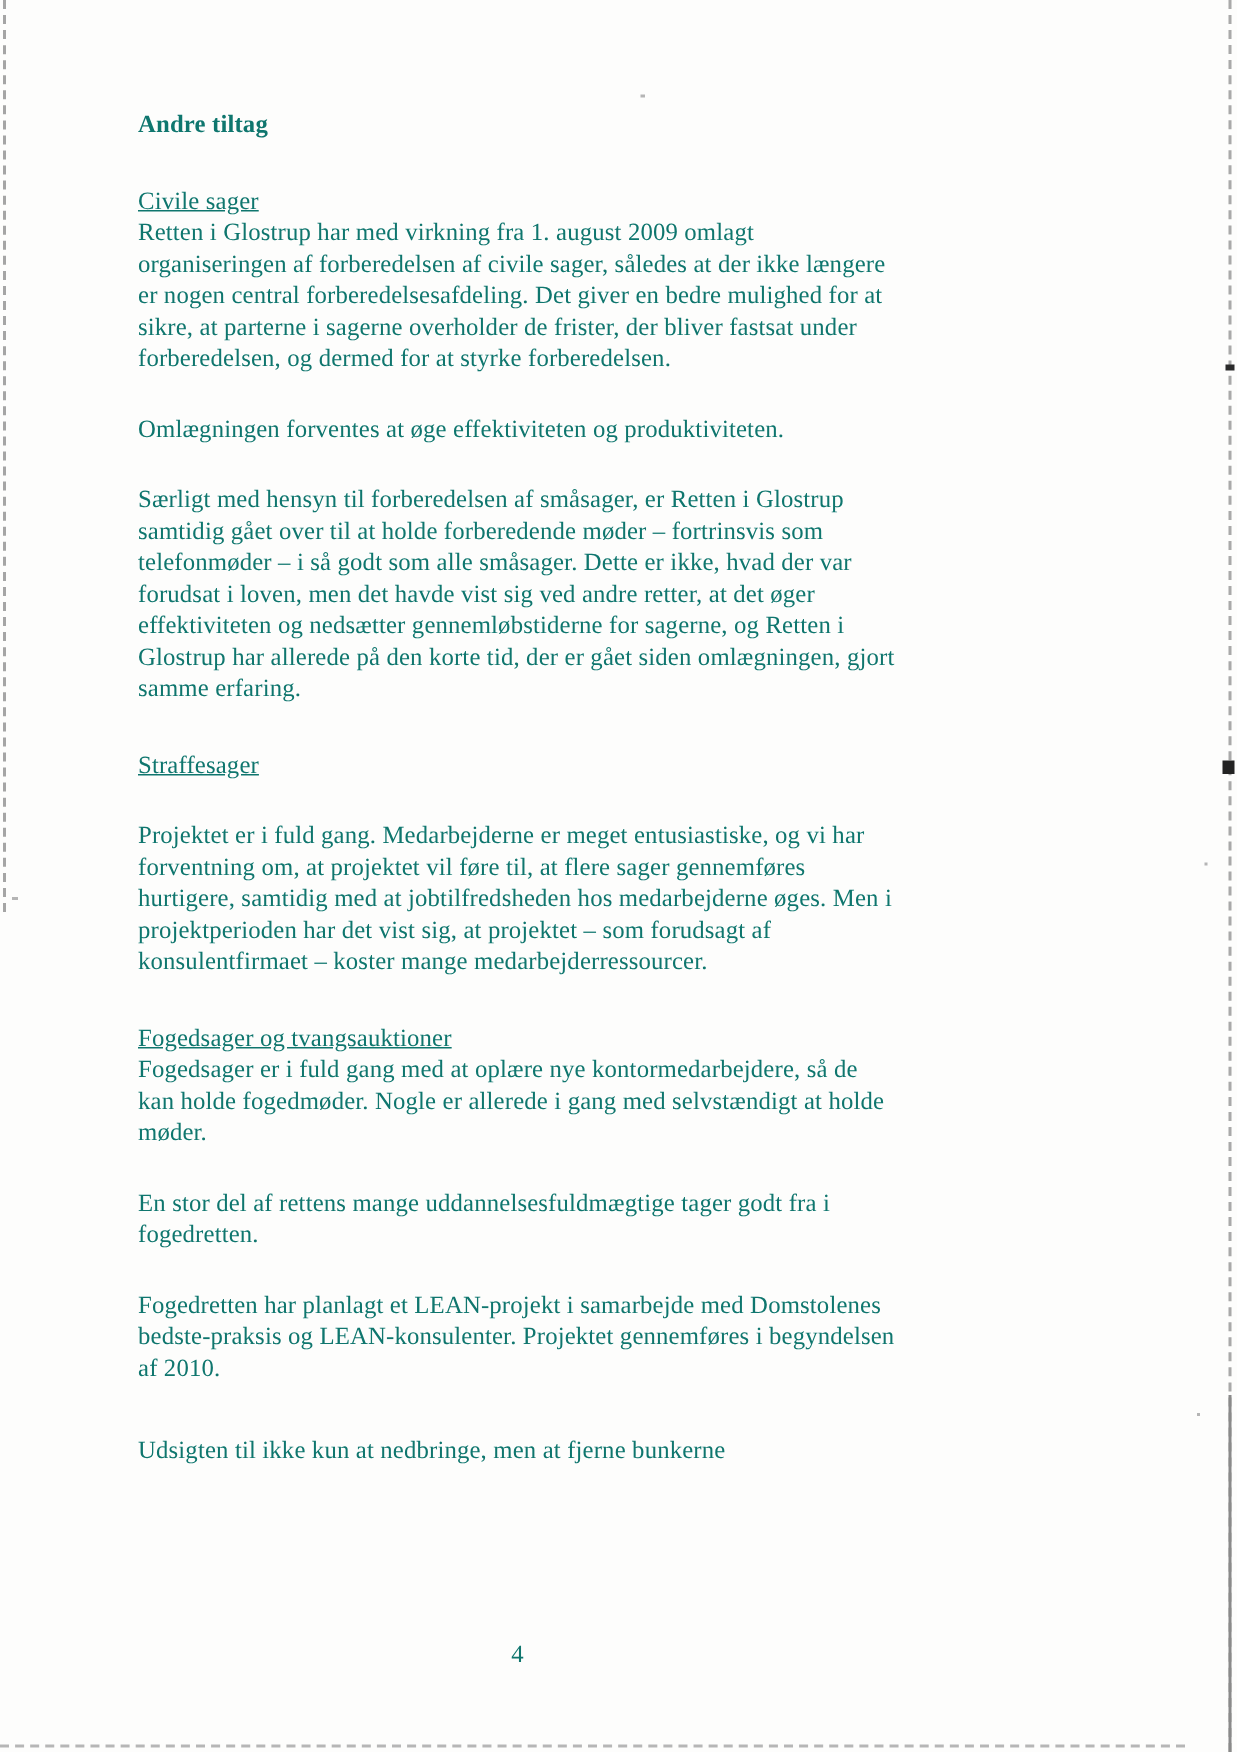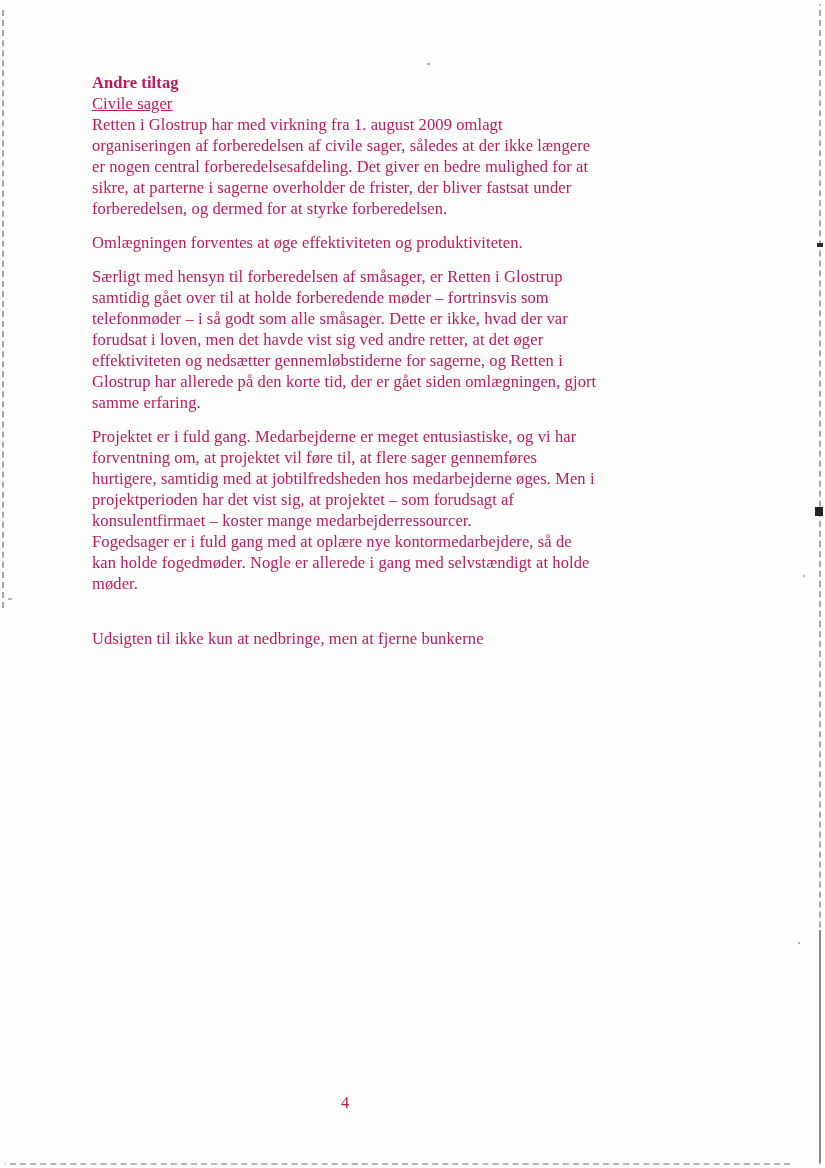--- a/index.html
+++ b/index.html
@@ -8,44 +8,43 @@
     padding: 0;
     background: #ffffff;
   }
   .page {
     position: relative;
     width: 825px;
     height: 1168px;
     background: #fdfdfc;
     overflow: hidden;
     font-family: "Liberation Serif", "DejaVu Serif", serif;
-    color: #be185d;
-    border-radius: 16px;
+    color: #0f766e;
   }
   .content {
     position: absolute;
     left: 92px;
     top: 72px;
     width: 640px;
     font-size: 16.5px;
     line-height: 21px;
     letter-spacing: 0.1px;
   }
   .doc-title {
     font-weight: bold;
   }
   .section-heading {
-    margin-top: 0;
+    margin-top: 30px;
     text-decoration: underline;
   }
   .para {
     white-space: pre-line;
   }
   .para.spaced {
-    margin-top: 13px;
+    margin-top: 26px;
   }
   .subtitle {
     margin-top: 34px;
     font-weight: normal;
   }
   .page-number {
     position: absolute;
     left: 92px;
     top: 1092px;
     width: 506px;
@@ -128,29 +127,36 @@
 forberedelsen, og dermed for at styrke forberedelsen.</div>
     <div class="para spaced">Omlægningen forventes at øge effektiviteten og produktiviteten.</div>
     <div class="para spaced">Særligt med hensyn til forberedelsen af småsager, er Retten i Glostrup
 samtidig gået over til at holde forberedende møder – fortrinsvis som
 telefonmøder – i så godt som alle småsager. Dette er ikke, hvad der var
 forudsat i loven, men det havde vist sig ved andre retter, at det øger
 effektiviteten og nedsætter gennemløbstiderne for sagerne, og Retten i
 Glostrup har allerede på den korte tid, der er gået siden omlægningen, gjort
 samme erfaring.</div>
 
+    <div class="section-heading">Straffesager</div>
     <div class="para spaced">Projektet er i fuld gang. Medarbejderne er meget entusiastiske, og vi har
 forventning om, at projektet vil føre til, at flere sager gennemføres
 hurtigere, samtidig med at jobtilfredsheden hos medarbejderne øges. Men i
 projektperioden har det vist sig, at projektet – som forudsagt af
 konsulentfirmaet – koster mange medarbejderressourcer.</div>
 
+    <div class="section-heading">Fogedsager og tvangsauktioner</div>
     <div class="para">Fogedsager er i fuld gang med at oplære nye kontormedarbejdere, så de
 kan holde fogedmøder. Nogle er allerede i gang med selvstændigt at holde
 møder.</div>
+    <div class="para spaced">En stor del af rettens mange uddannelsesfuldmægtige tager godt fra i
+fogedretten.</div>
+    <div class="para spaced">Fogedretten har planlagt et LEAN-projekt i samarbejde med Domstolenes
+bedste-praksis og LEAN-konsulenter. Projektet gennemføres i begyndelsen
+af 2010.</div>
 
     <div class="subtitle">Udsigten til ikke kun at nedbringe, men at fjerne bunkerne</div>
 
   </div>
 
   <div class="page-number">4</div>
 
   <div class="edge-left"></div>
   <div class="edge-right-dashed"></div>
   <div class="edge-right-solid"></div>

